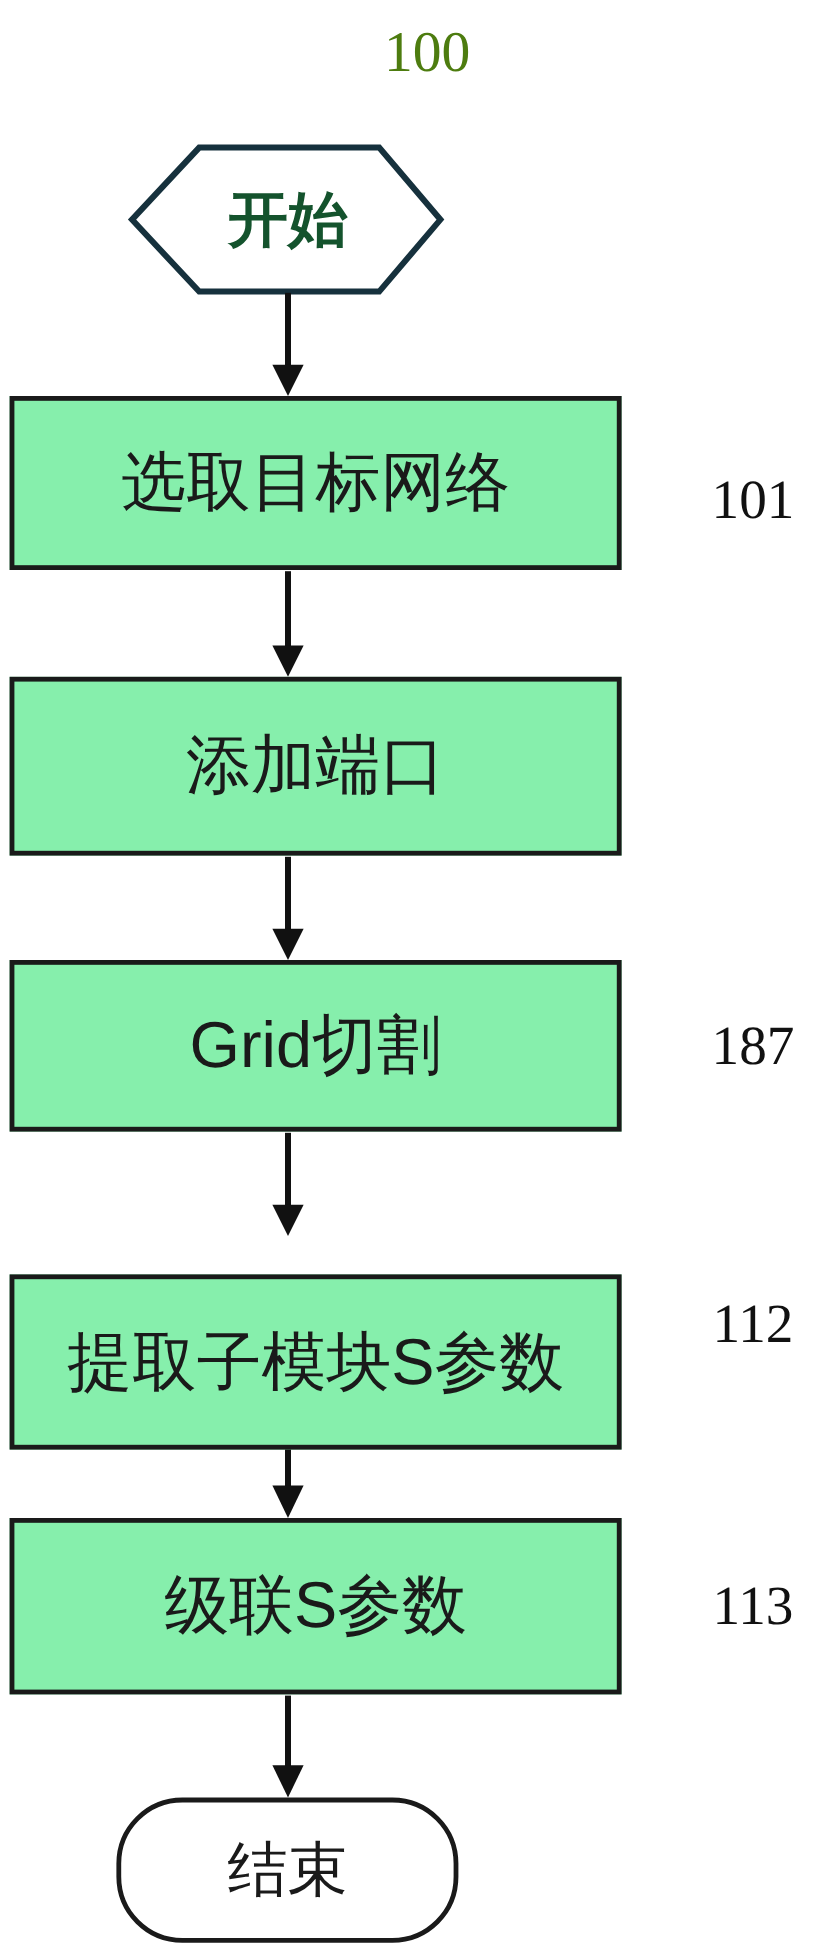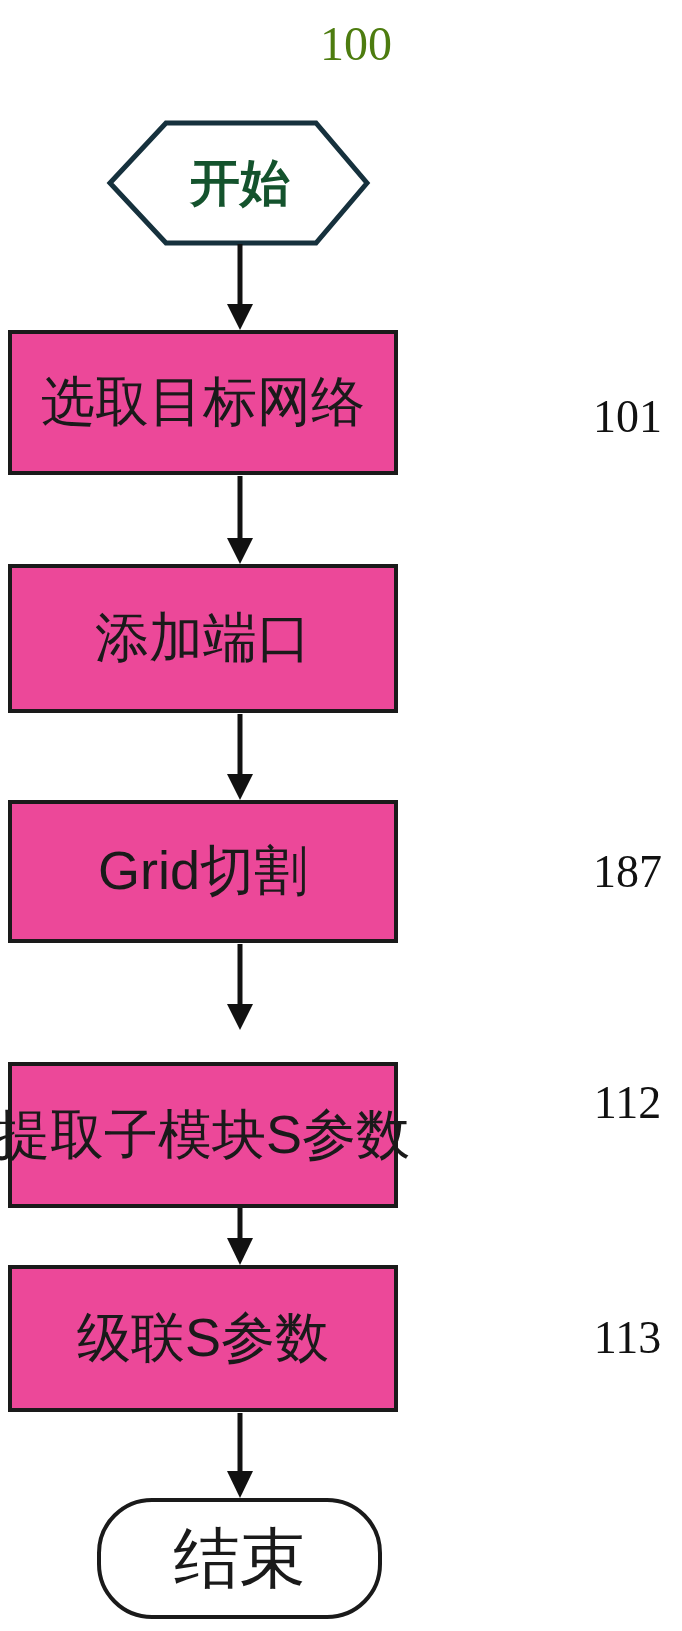--- a/index.html
+++ b/index.html
@@ -44,24 +44,24 @@
     display: flex;
     align-items: center;
     justify-content: center;
     font-size: 50px;
     font-weight: 700;
     color: #14532d;
   }
   .step-box {
     position: absolute;
     left: 8px;
-    width: 390px;
+    width: 510px;
     border: 4px solid #1a1a1a;
     box-sizing: border-box;
-    background: #ec4899;
+    background: #86efac;
     display: flex;
     align-items: center;
     justify-content: center;
   }
   .step-label {
     font-size: 54px;
     color: #1a1a1a;
     white-space: nowrap;
   }
   .box-1 { top: 330px;  height: 145px; }
@@ -93,21 +93,21 @@
     height: 121px;
     border: 4px solid #1a1a1a;
     border-radius: 55px;
     box-sizing: border-box;
     background: #ffffff;
     display: flex;
     align-items: center;
     justify-content: center;
   }
   .end-label {
-    font-size: 66px;
+    font-size: 50px;
     color: #1a1a1a;
   }
 </style>
 </head>
 <body>
 
 <div class="canvas">
 
   <svg class="lines-overlay" viewBox="0 0 682 1631">
 

